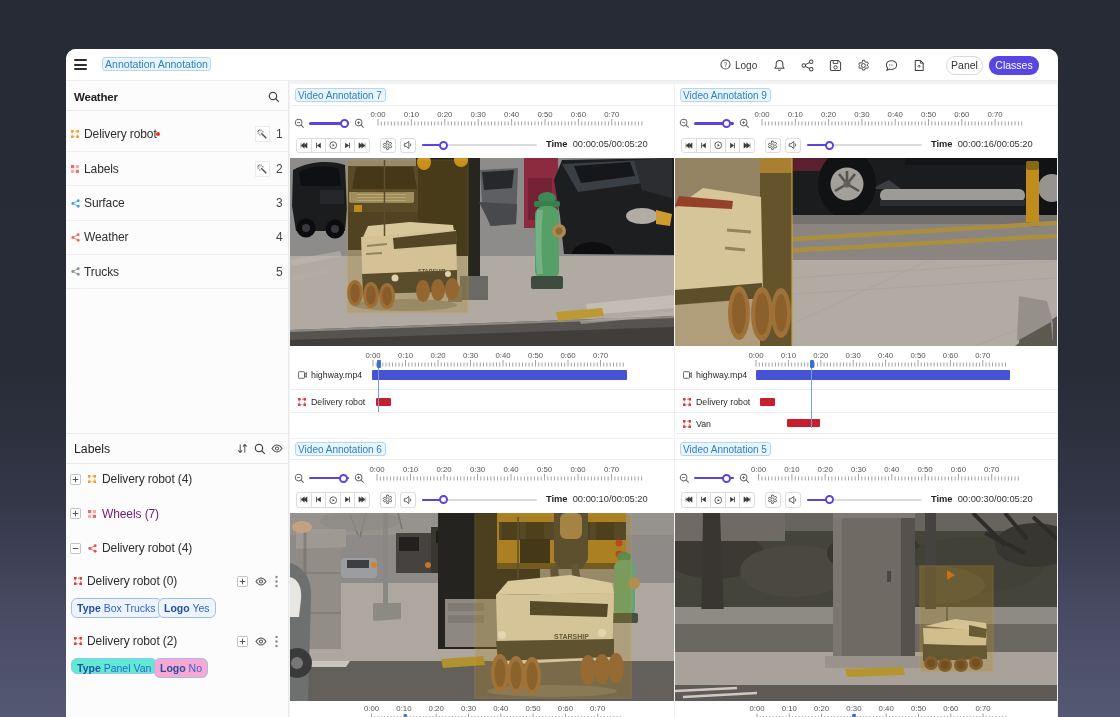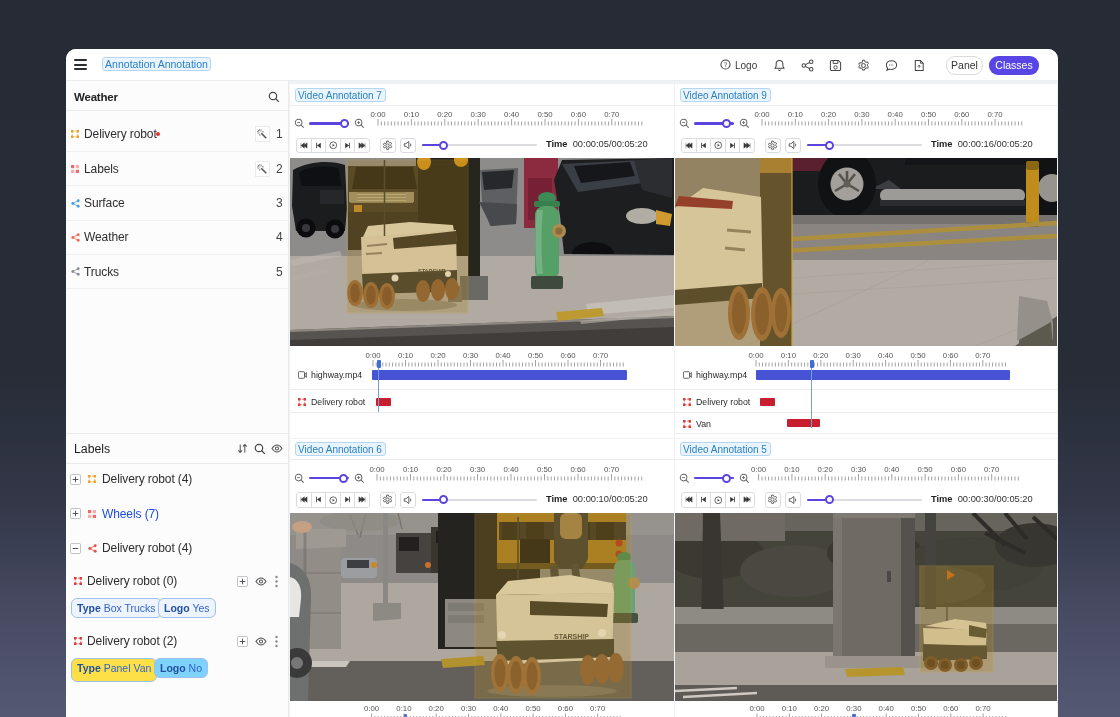--- a/index.html
+++ b/index.html
@@ -161,21 +161,21 @@
         <rect x="0.5" y="0.5" width="11" height="11" rx="1.5" fill="#fff" stroke="#b9bcc1" stroke-width="1"></rect>
         <path d="M3 6h6M6 3v6" stroke="#555" stroke-width="1.1"></path>
       </svg>
     </div>
     <svg class="abs" style="left:22px;top:460.5px" width="8" height="8" viewBox="0 0 10 10">
       <rect x="0" y="0" width="4" height="4" fill="#ef6a6a"></rect>
       <rect x="6" y="0" width="4" height="4" fill="#ef6a6a" opacity="0.55"></rect>
       <rect x="0" y="6" width="4" height="4" fill="#ef6a6a" opacity="0.55"></rect>
       <rect x="6" y="6" width="4" height="4" fill="#ef6a6a"></rect>
     </svg>
-    <div class="abs" style="left:36px;top:457.5px;font-size:12px;color:#1d4ed8;letter-spacing:-0.1px">Wheels (7)</div>
+    <div class="abs" style="left:36px;top:457.5px;font-size:12px;color:#701a75;letter-spacing:-0.1px">Wheels (7)</div>
     <div class="abs" style="left:4px;top:493.5px">
       <svg width="11" height="11" viewBox="0 0 12 12">
         <rect x="0.5" y="0.5" width="11" height="11" rx="1.5" fill="#fff" stroke="#b9bcc1" stroke-width="1"></rect>
         <path d="M3 6h6" stroke="#555" stroke-width="1.1"></path>
       </svg>
     </div>
     <svg class="abs" style="left:22px;top:494.5px" width="9" height="9" viewBox="0 0 10 10">
       <circle cx="2" cy="5" r="1.6" fill="#e05548"></circle>
       <circle cx="8" cy="1.9" r="1.6" fill="#e05548"></circle>
       <circle cx="8" cy="8.1" r="1.6" fill="#e05548"></circle>
@@ -231,22 +231,22 @@
     </div>
     <div class="abs" style="left:209px;top:585.5px">
       <svg width="3" height="13" viewBox="0 0 3 13">
         <circle cx="1.5" cy="2" r="1.2" fill="#888"></circle>
         <circle cx="1.5" cy="6.5" r="1.2" fill="#888"></circle>
         <circle cx="1.5" cy="11" r="1.2" fill="#888"></circle>
       </svg>
     </div>
     <div class="abs" style="left:5px;top:549px;height:20px;padding:0 5px;background:#eef4fe;border:1px solid #9fbfee;border-radius:6px;font-size:10.5px;line-height:18px;color:#3164cc;box-sizing:border-box;white-space:nowrap"><b style="color:#24509e">Type</b> Box Trucks</div>
     <div class="abs" style="left:92px;top:549px;height:20px;padding:0 5px;background:#eef4fe;border:1px solid #9fbfee;border-radius:6px;font-size:10.5px;line-height:18px;color:#3164cc;box-sizing:border-box;white-space:nowrap"><b style="color:#24509e">Logo</b> Yes</div>
-    <div class="abs" style="left:5px;top:609px;height:24px;padding:0 5px;background:#fde047;border:1px solid #9fbfee;border-radius:6px;font-size:10.5px;line-height:18px;color:#3164cc;box-sizing:border-box;white-space:nowrap"><b style="color:#24509e">Type</b> Panel Van</div>
-    <div class="abs" style="left:88px;top:609px;height:20px;padding:0 5px;background:#7dd3fc;border:1px solid #9fbfee;border-radius:6px;font-size:10.5px;line-height:18px;color:#3164cc;box-sizing:border-box;white-space:nowrap"><b style="color:#24509e">Logo</b> No</div>
+    <div class="abs" style="left:5px;top:609px;height:16px;padding:0 5px;background:#5eead4;border:1px solid #9fbfee;border-radius:6px;font-size:10.5px;line-height:18px;color:#3164cc;box-sizing:border-box;white-space:nowrap"><b style="color:#24509e">Type</b> Panel Van</div>
+    <div class="abs" style="left:88px;top:609px;height:20px;padding:0 5px;background:#f9a8d4;border:1px solid #9fbfee;border-radius:6px;font-size:10.5px;line-height:18px;color:#3164cc;box-sizing:border-box;white-space:nowrap"><b style="color:#24509e">Logo</b> No</div>
     <div class="abs" style="left:223px;top:32px;width:769px;height:636px;background:#f0f1f3"></div>
     <div class="abs" style="left:224px;top:35px;width:384px;height:354px;background:#fff"></div>
     <div class="abs" style="left:228.5px;top:38.5px;width:91px;height:14px;background:#e9f4fd;border:1px solid #b3d7f1;border-radius:3px;color:#2b80c6;font-size:10px;line-height:13px;text-align:center;box-sizing:border-box">Video Annotation 7</div>
     <div class="abs" style="left:224px;top:55.5px;width:384px;height:1px;background:#ececee"></div>
     <div class="abs" style="left:228px;top:69.0px">
       <svg width="11" height="11" viewBox="0 0 12 12">
         <circle cx="5" cy="5" r="3.6" fill="none" stroke="#666" stroke-width="1.1"></circle>
         <path d="M7.8 7.8L10.6 10.6" stroke="#666" stroke-width="1.1"></path>
         <path d="M3.4 5h3.2" stroke="#666" stroke-width="1"></path>
       </svg>

